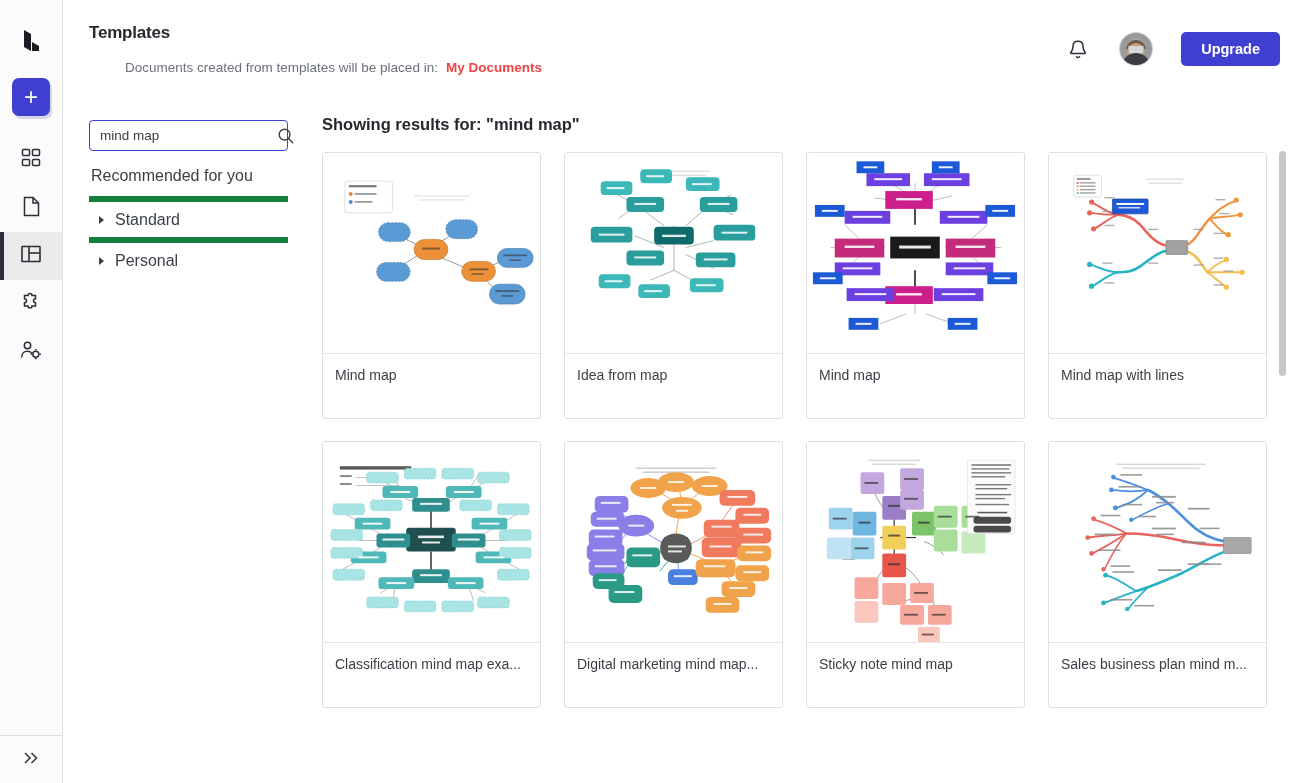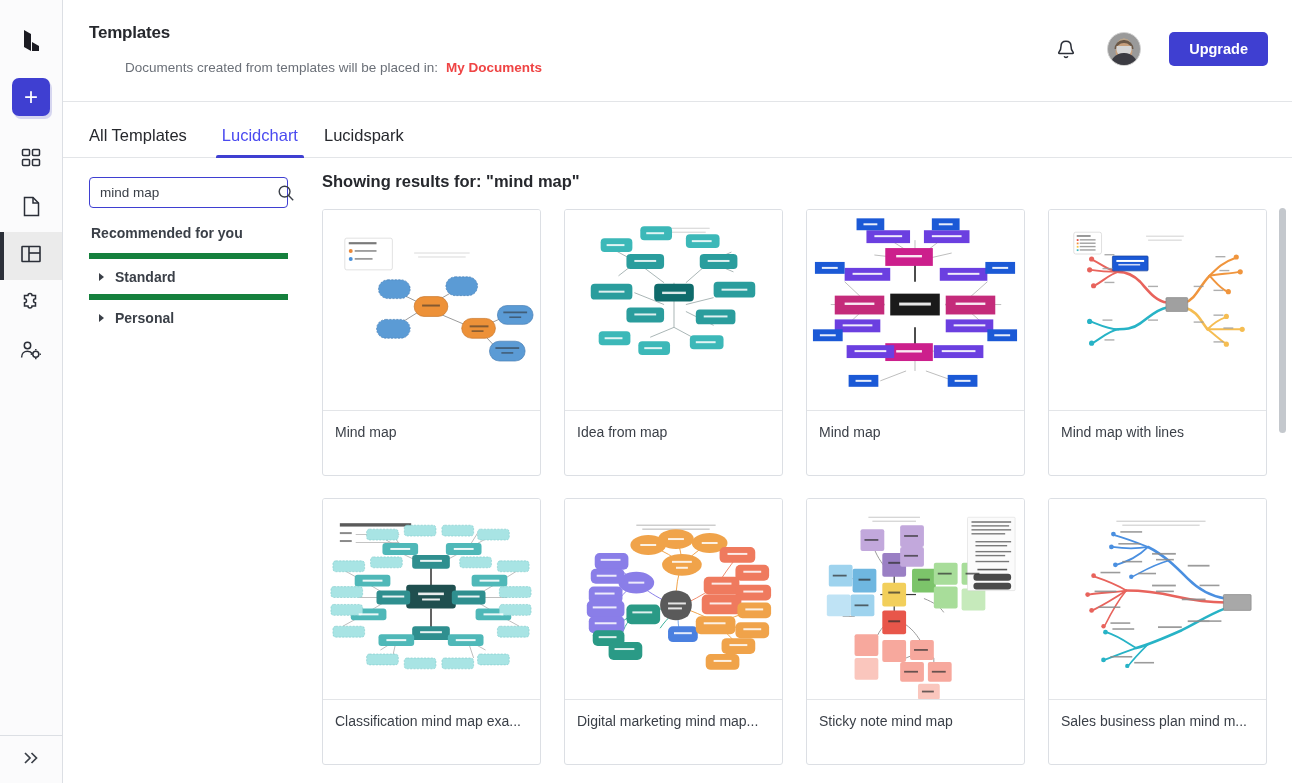--- a/index.html
+++ b/index.html
@@ -58,21 +58,21 @@
   }
   .subtitle-row {
     margin-top: 10px; display: flex; align-items: center;
     font-size: 13.5px; color: #6b7078; margin-left: 36px;
   }
   .subtitle-link {
     color: #ef4444; font-weight: bold; margin-left: 8px;
     cursor: pointer; text-decoration: none;
   }
   .header-right {
-    position: absolute; top: 32px; right: 24px;
+    position: absolute; top: 32px; right: 12px;
     display: flex; align-items: center; gap: 28px;
   }
   .bell { width: 26px; height: 26px; display:flex; align-items:center; justify-content:center; cursor:pointer; }
   .avatar {
     width: 34px; height: 34px; border-radius: 50%;
     background: radial-gradient(circle at 50% 38%, #b9a48c 0 26%, #9a9a9a 27% 100%);
     overflow: hidden; position: relative; cursor: pointer;
     border: 1px solid #cfcfcf;
   }
   .avatar .face {
@@ -127,21 +127,21 @@
   }
   .search-box input {
     flex: 1; border: none; outline: none; font-size: 13.5px;
     color: #3a3f47; font-family: "Liberation Sans", sans-serif;
     background: transparent;
   }
   .search-icon { width: 18px; height: 18px; flex: none; cursor: pointer; }
   .filter-list { width: 199px; margin-top: 4px; }
   .filter-row {
     height: 41px; display: flex; align-items: center;
-    font-size: 14px; color: #3a3f47; cursor: pointer; font-weight: bold;
+    font-size: 16px; color: #3a3f47; cursor: pointer;
   }
   .filter-row.plain { padding-left: 0; cursor: default; }
   .filter-row.bordered { border-top: 6px solid #15803d; }
   .caret {
     width: 0; height: 0; border-left: 5px solid #3a3f47;
     border-top: 4px solid transparent; border-bottom: 4px solid transparent;
     margin-right: 11px; margin-left: 10px; flex: none;
   }
 
   
@@ -277,27 +277,20 @@
         <div class="avatar">
           <div class="hair"></div>
           <div class="face"></div>
           <div class="beard"></div>
           <div class="body"></div>
         </div>
         <button class="upgrade-btn">Upgrade</button>
       </div>
     </div>
 
-    <div class="tabs-wrap">
-      <div class="tabs">
-        <div class="tab">All Templates</div>
-        <div class="tab active">Lucidchart</div>
-        <div class="tab">Lucidspark</div>
-      </div>
-    </div>
 
     <div class="body-split">
 
       <div class="filters">
         <div class="search-box">
           <input type="text" value="mind map" style="">
           <span class="search-icon">
             <svg width="18" height="18" viewBox="0 0 18 18" fill="none" stroke="#3a3f47" stroke-width="1.4">
               <circle cx="7.6" cy="7.6" r="5.4"></circle>
               <path d="M11.6 11.6 L16.2 16.2"></path>

